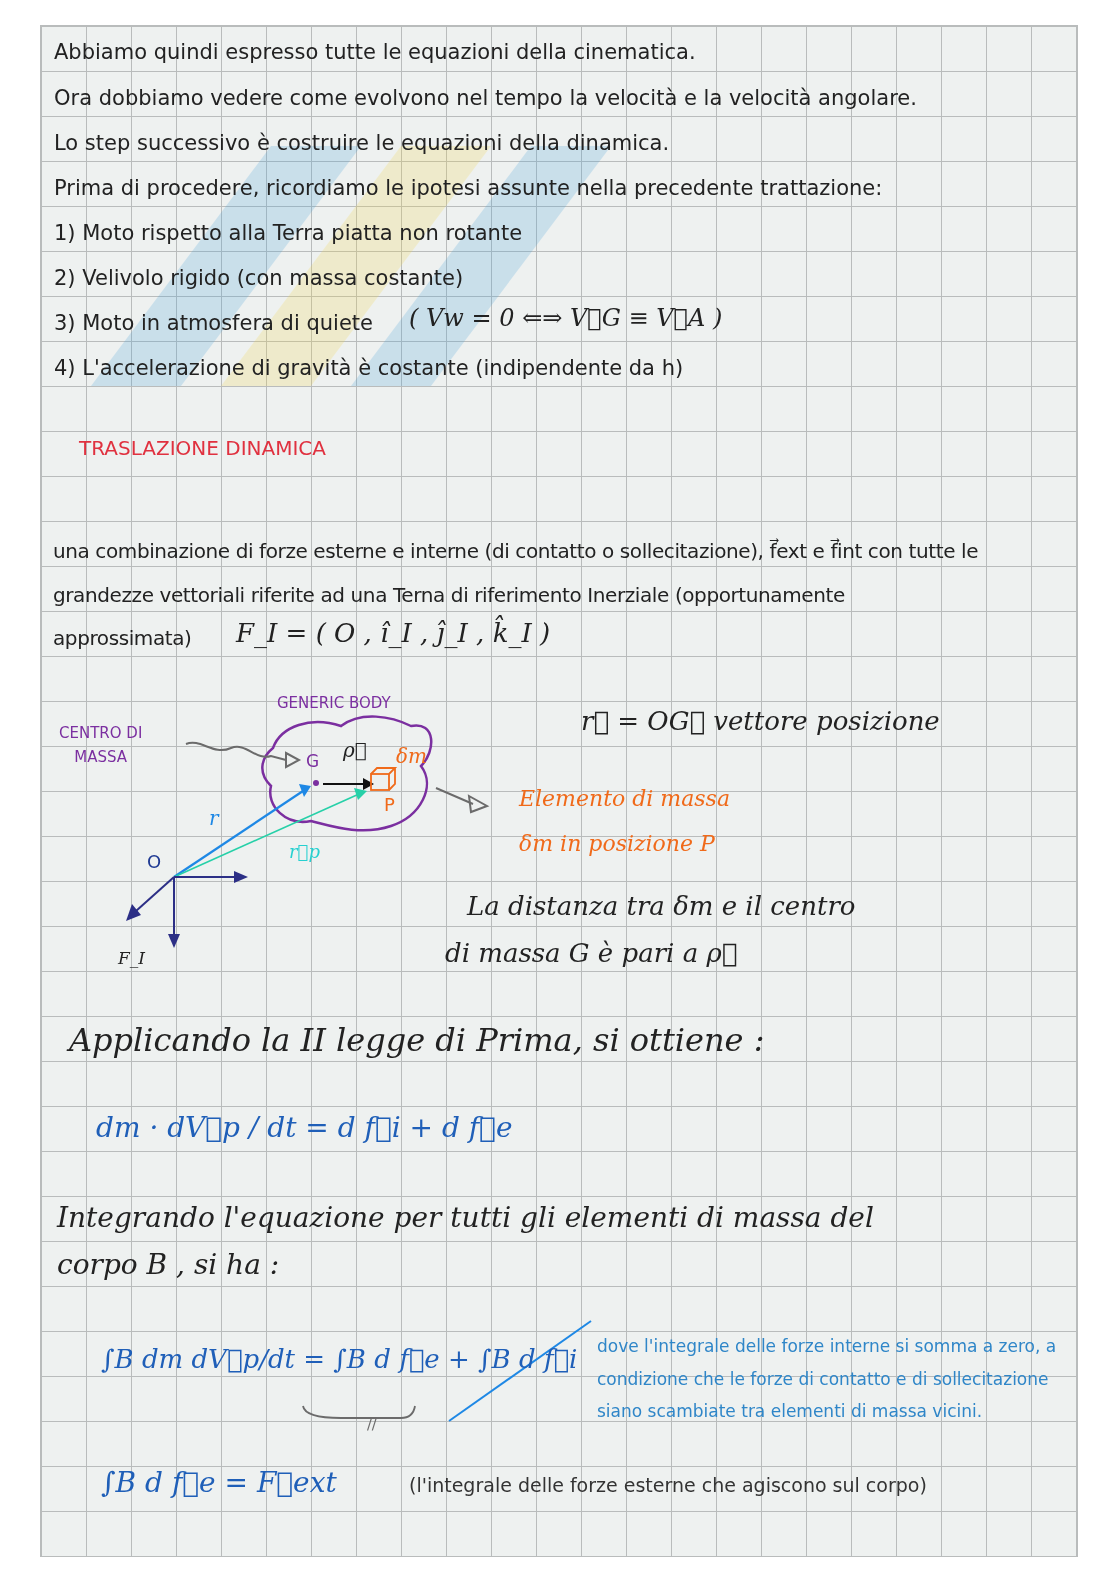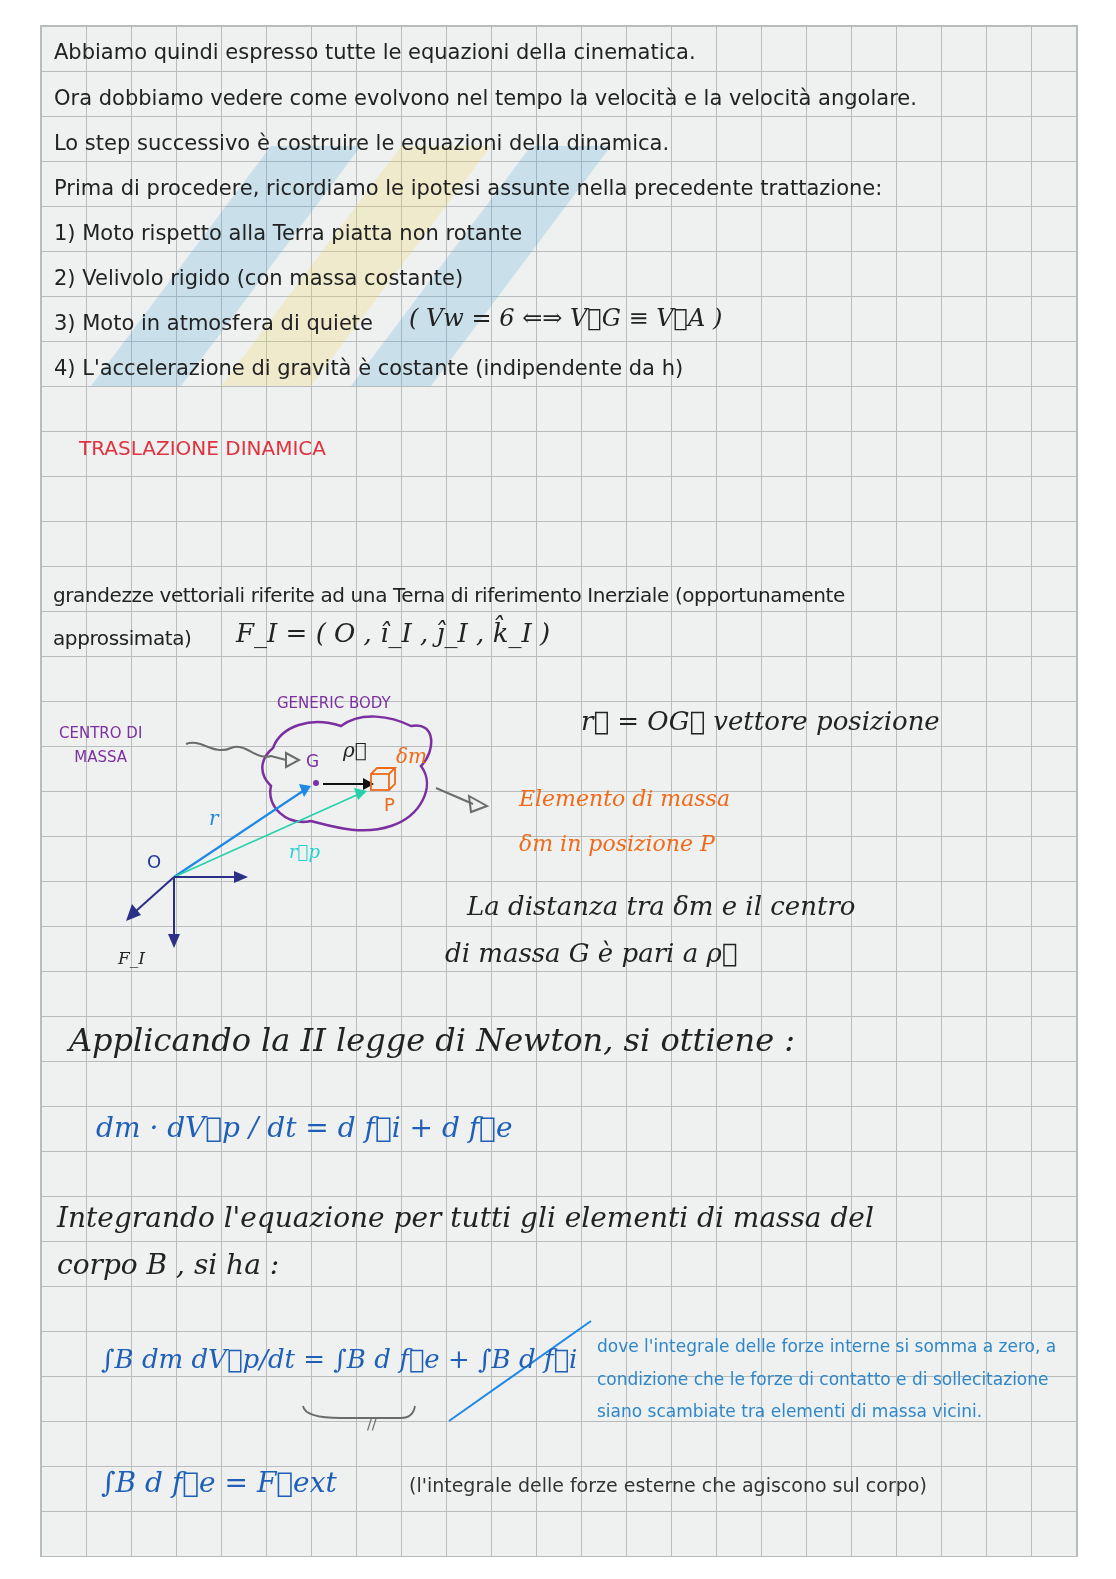--- a/index.html
+++ b/index.html
@@ -38,25 +38,26 @@
   </svg>
 
   <div class="t body" style="left:13px;top:14px">Abbiamo quindi espresso tutte le equazioni della cinematica.</div>
   <div class="t body" style="left:13px;top:60px">Ora dobbiamo vedere come evolvono nel tempo la velocità e la velocità angolare.</div>
   <div class="t body" style="left:13px;top:105px">Lo step successivo è costruire le equazioni della dinamica.</div>
   <div class="t body" style="left:13px;top:150px">Prima di procedere, ricordiamo le ipotesi assunte nella precedente trattazione:</div>
 
   <div class="t body" style="left:13px;top:195px">1) Moto rispetto alla Terra piatta non rotante</div>
   <div class="t body" style="left:13px;top:240px">2) Velivolo rigido (con massa costante)</div>
   <div class="t body" style="left:13px;top:285px">3) Moto in atmosfera di quiete</div>
-  <div class="t hw" style="left:368px;top:278px;font-size:24px">( Vw = 6  ⇐⇒  V⃗G ≡ V⃗A )</div>
+  <div class="t hw" style="left:368px;top:278px;font-size:24px">( Vw = 0  ⇐⇒  V⃗G ≡ V⃗A )</div>
   <div class="t body" style="left:13px;top:330px">4) L'accelerazione di gravità è costante (indipendente da h)</div>
 
   <div class="t red" style="left:38px;top:410px">TRASLAZIONE DINAMICA</div>
 
+  <div class="t narrow" style="left:12px;top:513px">una combinazione di forze esterne e interne (di contatto o sollecitazione), f⃗ext e f⃗int con tutte le</div>
   <div class="t narrow" style="left:12px;top:557px">grandezze vettoriali riferite ad una Terna di riferimento Inerziale (opportunamente</div>
   <div class="t narrow" style="left:12px;top:600px">approssimata)</div>
   <div class="t hw" style="left:195px;top:592px;font-size:26px">F_I = ( O , î_I , ĵ_I , k̂_I )</div>
 
   <svg class="abs" width="1036" height="1530">
 
     <path d="M232 722 C 240 700, 270 690, 300 700 C 320 685, 350 690, 370 700 C 395 695, 395 725, 380 740 C 395 760, 380 790, 350 800 C 320 810, 290 800, 270 795 C 245 800, 225 780, 230 760 C 215 745, 222 730, 232 722 Z" fill="none" stroke="#7b2fa0" stroke-width="2.5"></path>
 
     <path d="M145 718 C 160 712, 172 730, 190 722 C 205 716, 215 735, 230 730 L 245 734" fill="none" stroke="#6b6b6b" stroke-width="2"></path>
     <polygon points="245,727 258,734 245,741" fill="none" stroke="#6b6b6b" stroke-width="2"></polygon>
@@ -103,21 +104,21 @@
   <div class="t hw" style="left:248px;top:815px;font-size:18px;color:#26d0d0">r⃗p</div>
   <div class="t navy" style="left:106px;top:825px;font-size:18px">O</div>
   <div class="t hw" style="left:77px;top:922px;font-size:17px">F_I</div>
 
   <div class="t hw" style="left:540px;top:680px;font-size:26px">r⃗ = OG⃗  vettore posizione</div>
   <div class="t hw orange" style="left:478px;top:760px;font-size:22px">Elemento di massa</div>
   <div class="t hw orange" style="left:478px;top:805px;font-size:22px">δm  in posizione  P</div>
   <div class="t hw" style="left:426px;top:865px;font-size:26px">La distanza tra δm e il centro</div>
   <div class="t hw" style="left:404px;top:912px;font-size:26px">di massa G è pari a ρ⃗</div>
 
-  <div class="t hw" style="left:28px;top:995px;font-size:32px">Applicando la II legge di Newton, si ottiene :</div>
+  <div class="t hw" style="left:28px;top:995px;font-size:32px">Applicando la II legge di Prima, si ottiene :</div>
   <div class="t hw" style="left:55px;top:1085px;font-size:28px;color:#1f5fb8">dm · dV⃗p / dt = d f⃗i + d f⃗e</div>
 
   <div class="t hw" style="left:16px;top:1175px;font-size:28px">Integrando l'equazione per tutti gli elementi di massa del</div>
   <div class="t hw" style="left:16px;top:1222px;font-size:28px">corpo B , si ha :</div>
 
   <div class="t hw" style="left:60px;top:1318px;font-size:26px;color:#1f5fb8">∫B dm dV⃗p/dt = ∫B d f⃗e + ∫B d f⃗i</div>
   <div class="t" style="left:326px;top:1390px;font-size:14px;color:#6b6b6b">//</div>
 
   <div class="t blue-note" style="left:556px;top:1310px">dove l'integrale delle forze interne si somma a zero, a</div>
   <div class="t blue-note" style="left:556px;top:1343px">condizione che le forze di contatto e di sollecitazione</div>

